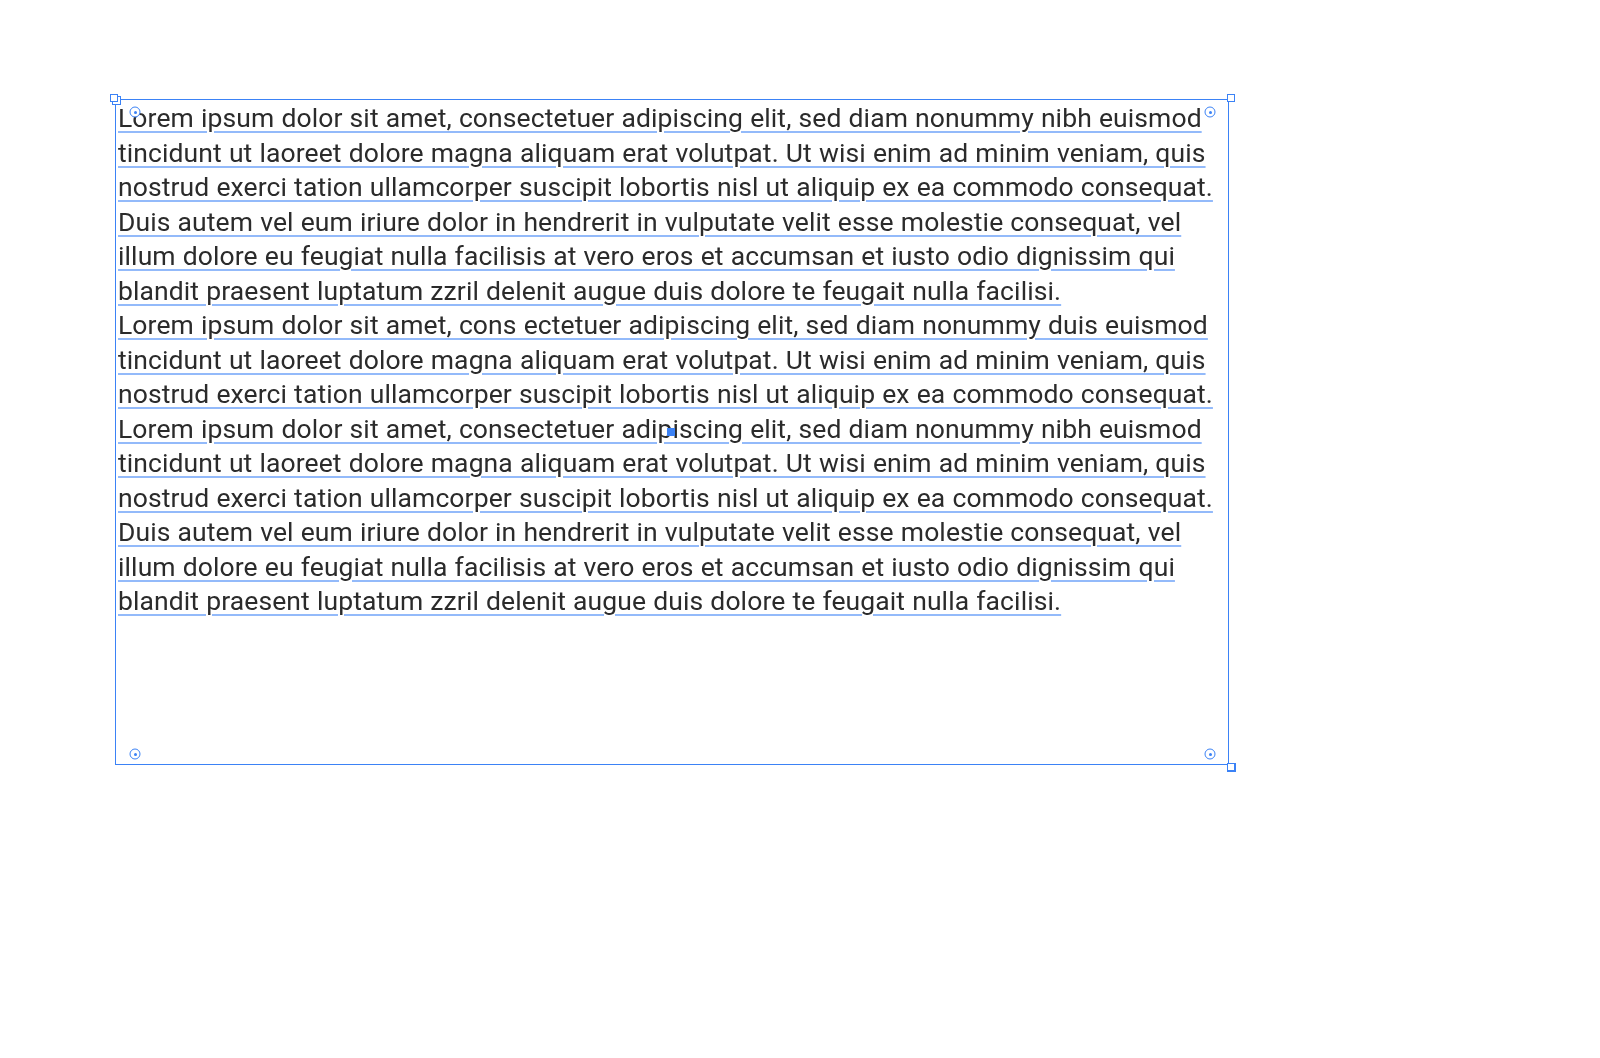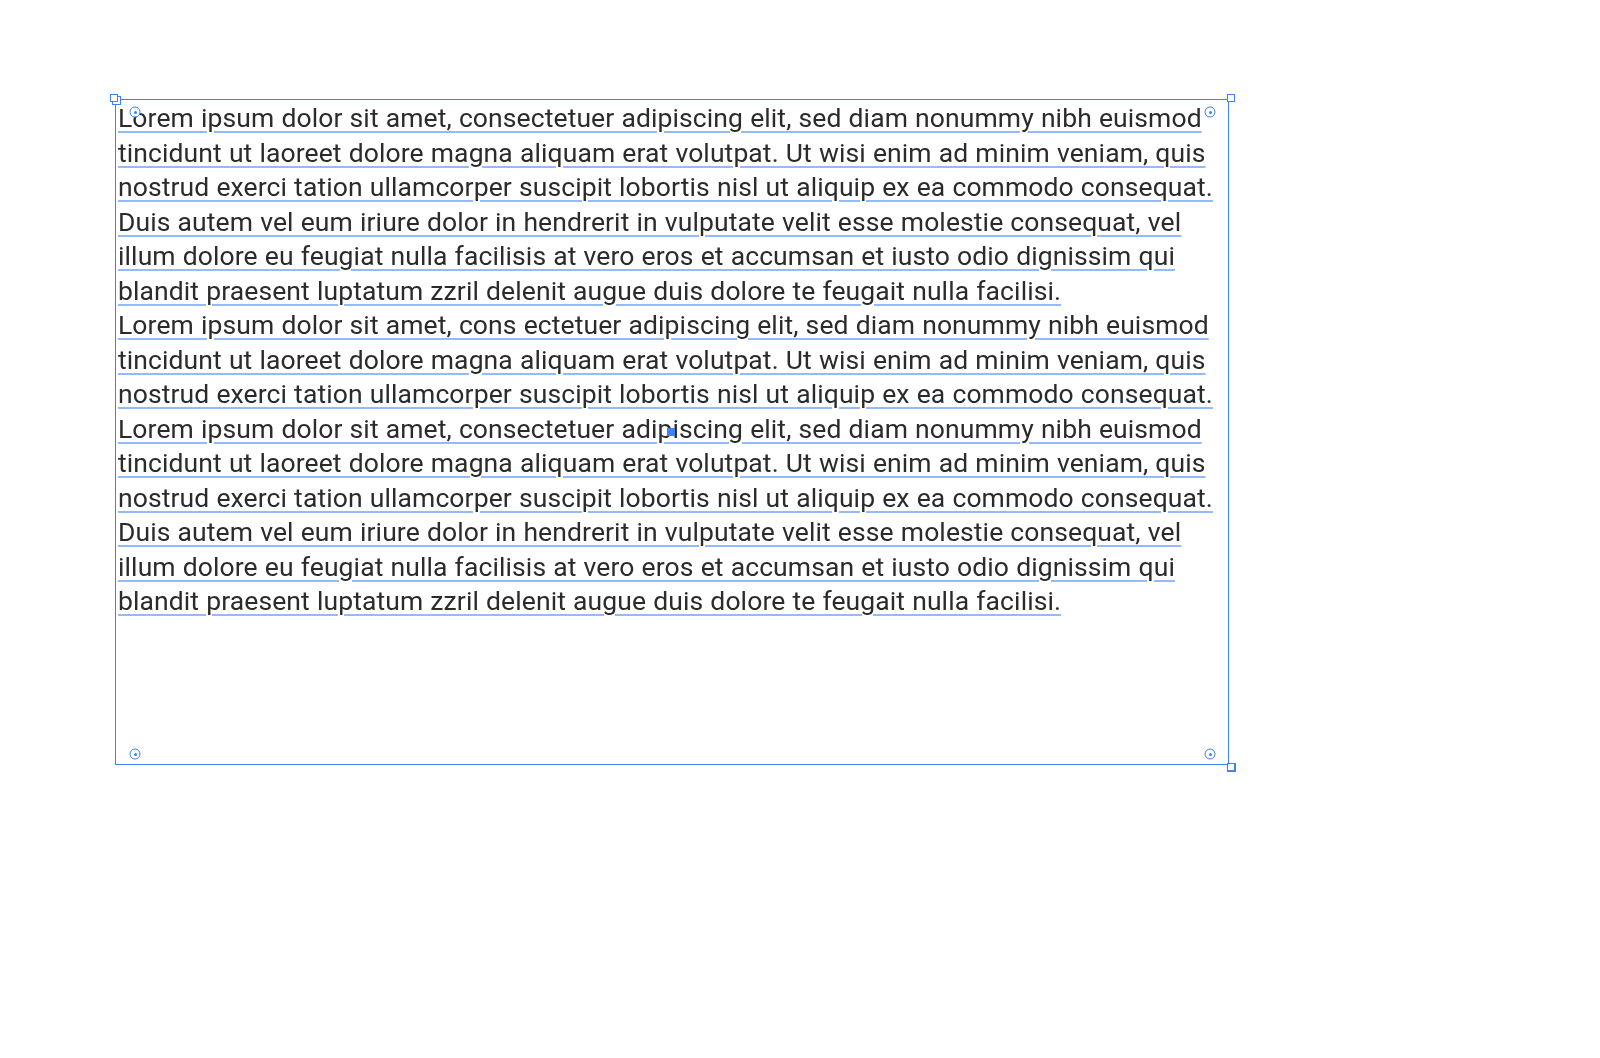--- a/index.html
+++ b/index.html
@@ -101,21 +101,21 @@
     }
   </style>
 </head>
 <body>
 
 <div class="canvas">
 
   <div class="text-frame">
     <div class="frame-body">
       <p class="para">Lorem ipsum dolor sit amet, consectetuer adipiscing elit, sed diam nonummy nibh euismod tincidunt ut laoreet dolore magna aliquam erat volutpat. Ut wisi enim ad minim veniam, quis nostrud exerci tation ullamcorper suscipit lobortis nisl ut aliquip ex ea commodo consequat. Duis autem vel eum iriure dolor in hendrerit in vulputate velit esse molestie consequat, vel illum dolore eu feugiat nulla facilisis at vero eros et accumsan et iusto odio dignissim qui blandit praesent luptatum zzril delenit augue duis dolore te feugait nulla facilisi.</p>
-      <p class="para">Lorem ipsum dolor sit amet, cons ectetuer adipiscing elit, sed diam nonummy nibh euismod tincidunt ut laoreet dolore magna aliquam erat volutpat. Ut wisi enim ad minim veniam, quis nostrud exerci tation ullamcorper suscipit lobortis nisl ut aliquip ex ea commodo consequat.</p>
+      <p class="para">Lorem ipsum dolor sit amet, cons ectetuer adipiscing elit, sed diam nonummy duis euismod tincidunt ut laoreet dolore magna aliquam erat volutpat. Ut wisi enim ad minim veniam, quis nostrud exerci tation ullamcorper suscipit lobortis nisl ut aliquip ex ea commodo consequat.</p>
       <p class="para">Lorem ipsum dolor sit amet, consectetuer adipiscing elit, sed diam nonummy nibh euismod tincidunt ut laoreet dolore magna aliquam erat volutpat. Ut wisi enim ad minim veniam, quis nostrud exerci tation ullamcorper suscipit lobortis nisl ut aliquip ex ea commodo consequat. Duis autem vel eum iriure dolor in hendrerit in vulputate velit esse molestie consequat, vel illum dolore eu feugiat nulla facilisis at vero eros et accumsan et iusto odio dignissim qui blandit praesent luptatum zzril delenit augue duis dolore te feugait nulla facilisi.</p>
     </div>
   </div>
 
   <div class="inport-sq"></div>
   <div class="outport-sq"></div>
 
   <div class="handle tl"></div>
   <div class="handle tr"></div>
   <div class="handle br"></div>

